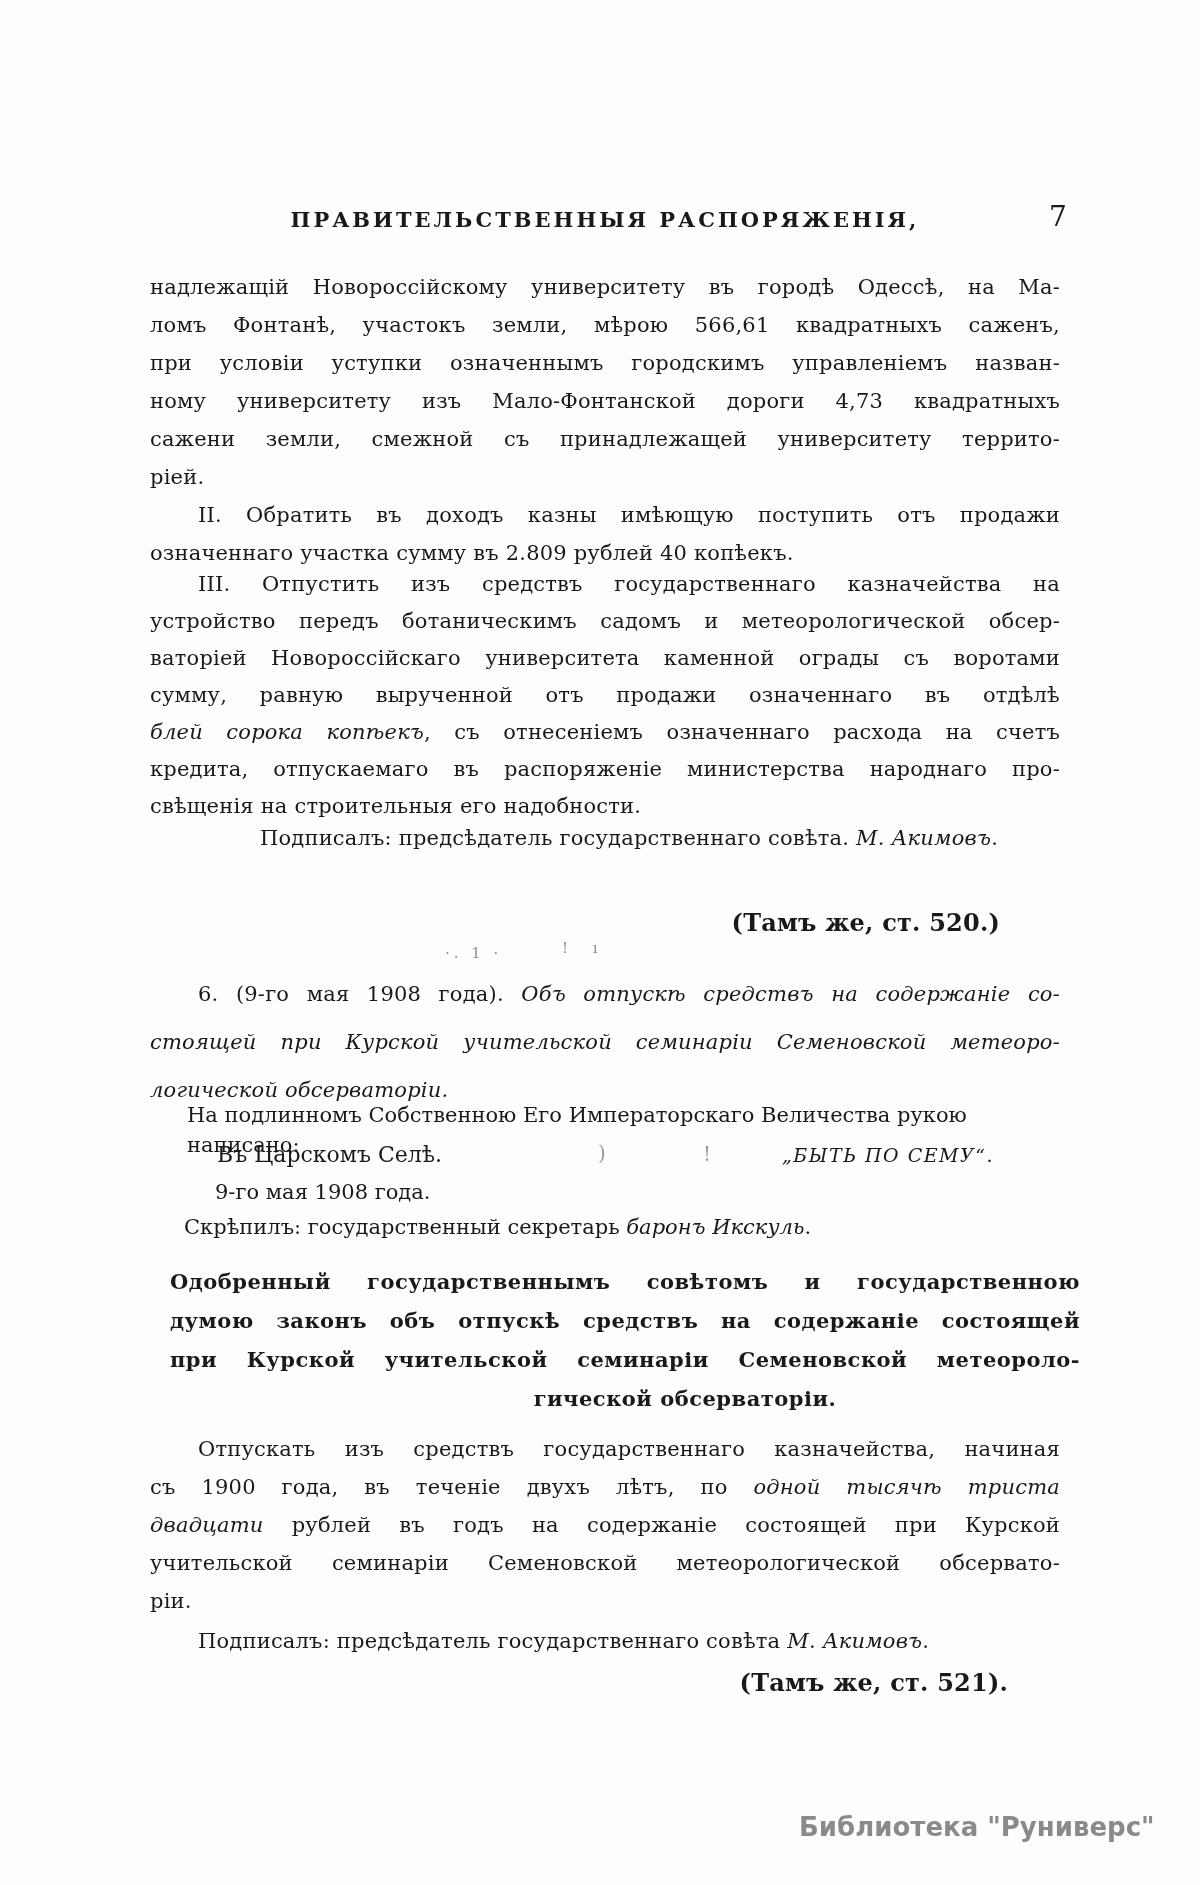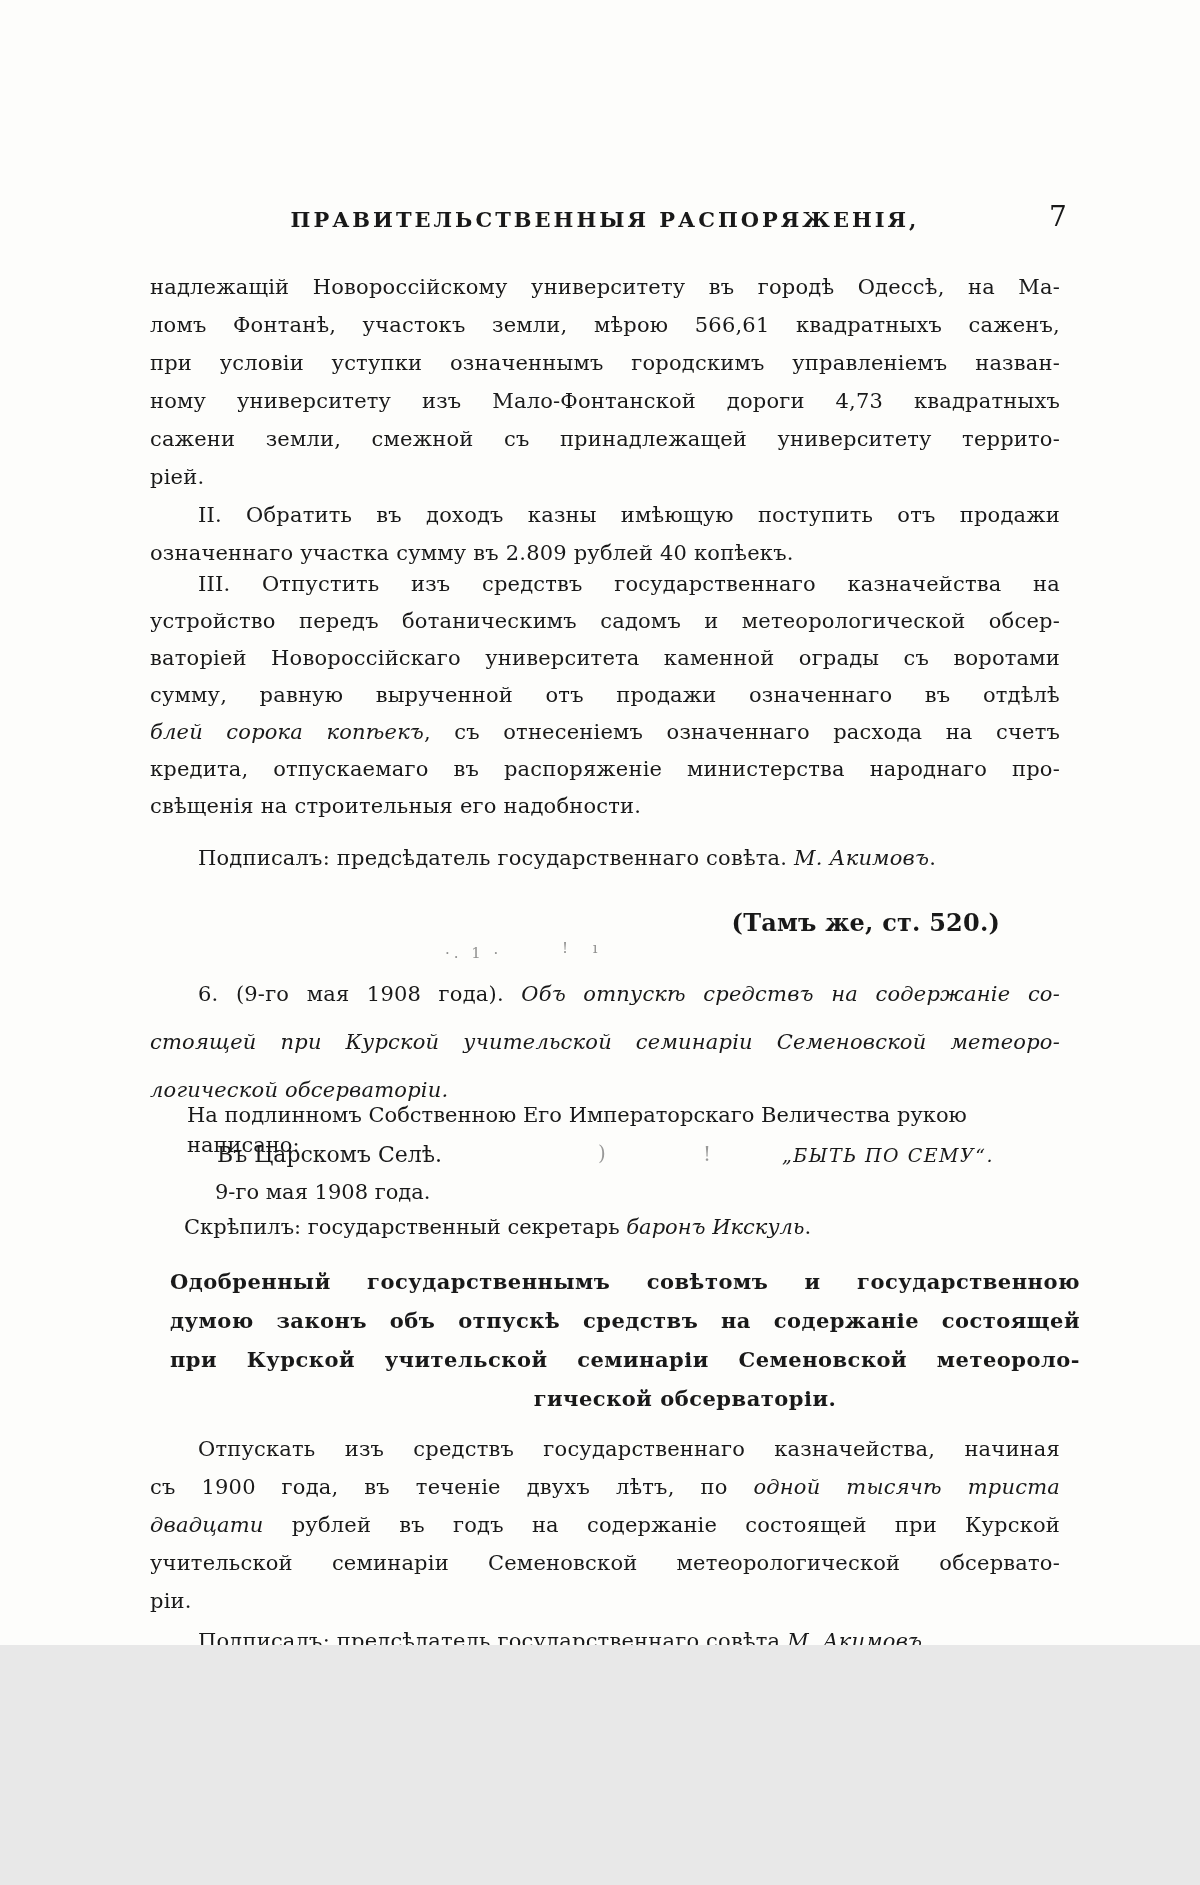--- a/index.html
+++ b/index.html
@@ -1,18 +1,18 @@
 <!DOCTYPE html>
 <html><head>
 <meta charset="utf-8">
 <style>
   html, body { margin:0; padding:0; background:#e8e8e8; }
   .page {
     position:relative;
-    width:1200px; height:1645px;
+    width:1200px; height:1885px;
     margin:0 auto;
     background:#fdfdfb;
     font-family:"DejaVu Serif", serif;
     color:#191919;
     overflow:hidden;
   }
   
   #running-head {
     position:absolute; left:150px; top:207px; width:910px;
     text-align:center;
@@ -28,21 +28,21 @@
   .line { font-size:21px; line-height:38px; letter-spacing:0.2px; }
   .just { text-align:justify; text-align-last:justify; }
   .ind  { text-indent:48px; }
   .it   { font-style:italic; }
   .small { font-size:21px; line-height:30px; }
 
   #p1   { top:268px; }
   #p2   { top:496px; }
   #p3   { top:566px; }
   #p3 .line { line-height:37px; }
-  #sig1 { top:839px; }
+  #sig1 { top:819px;text-align:center; }
   #ref1 { top:908px; text-align:right; padding-right:60px; box-sizing:border-box; }
   #ref1 .line, #ref2 .line { font-size:24px; line-height:30px;font-weight:bold; }
   #sec6 { top:970px; }
   #sec6 .line { line-height:48px; }
   #imp-written { top:1100px; padding-left:37px; box-sizing:border-box; }
   #imp-line {
     top:1140px; display:flex; justify-content:space-between; align-items:baseline;
     padding-left:67px; padding-right:66px; box-sizing:border-box;
   }
   #imp-place { font-size:22px; line-height:30px; }

